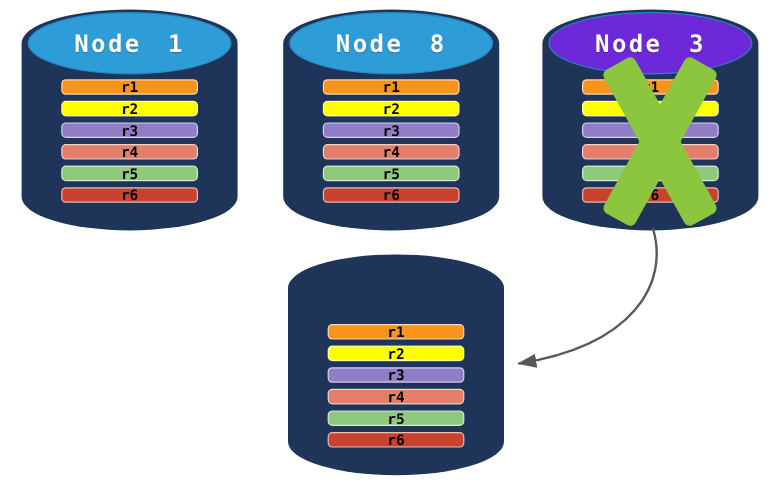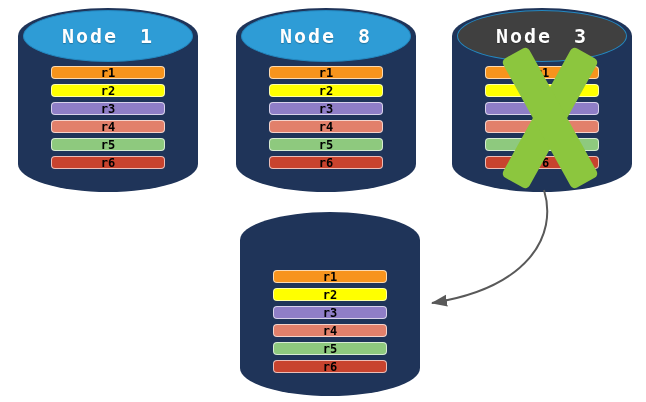--- a/index.html
+++ b/index.html
@@ -102,21 +102,21 @@
           <span>r5</span>
         </div>
       <div class="bar" style="background: rgb(200, 67, 46);">
           <span>r6</span>
         </div>
     </div>
   </div>
 
   <div class="node" id="node3">
     <div class="cyl-body" style="background: rgb(31, 52, 89);"></div>
-    <div class="cyl-top" style="background: #404040;">
+    <div class="cyl-top" style="background: #6d28d9;">
       <span class="node-title">Node 3</span>
     </div>
     <div class="bars">
       <div class="bar" style="background: rgb(247, 148, 29);">
           <span>r1</span>
         </div>
       <div class="bar" style="background: rgb(255, 255, 0);">
           <span>r2</span>
         </div>
       <div class="bar" style="background: rgb(143, 126, 199);">

